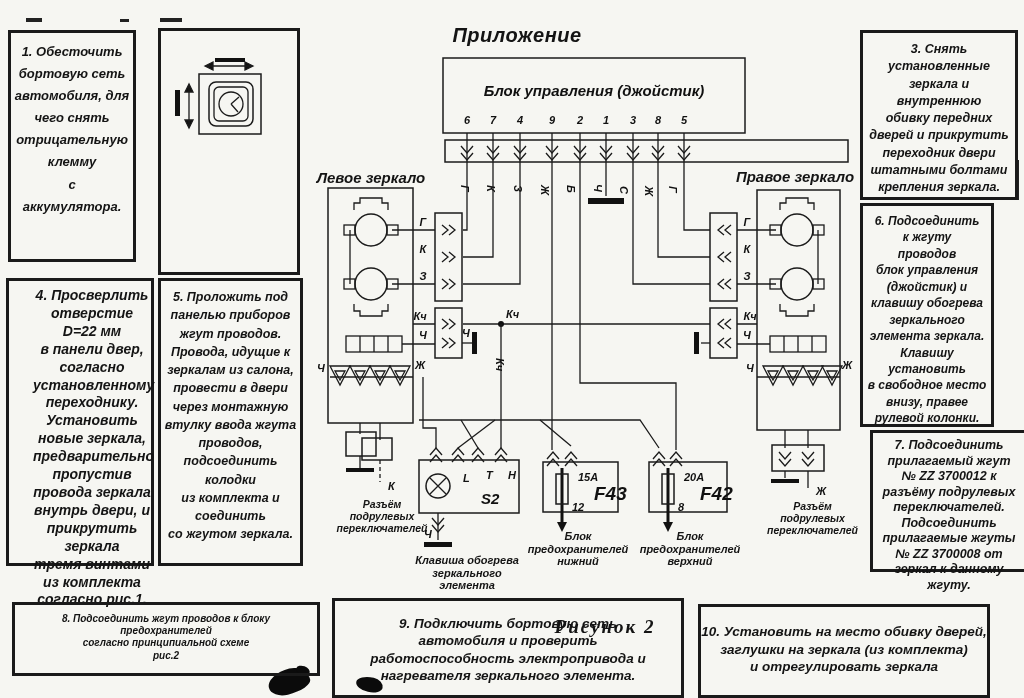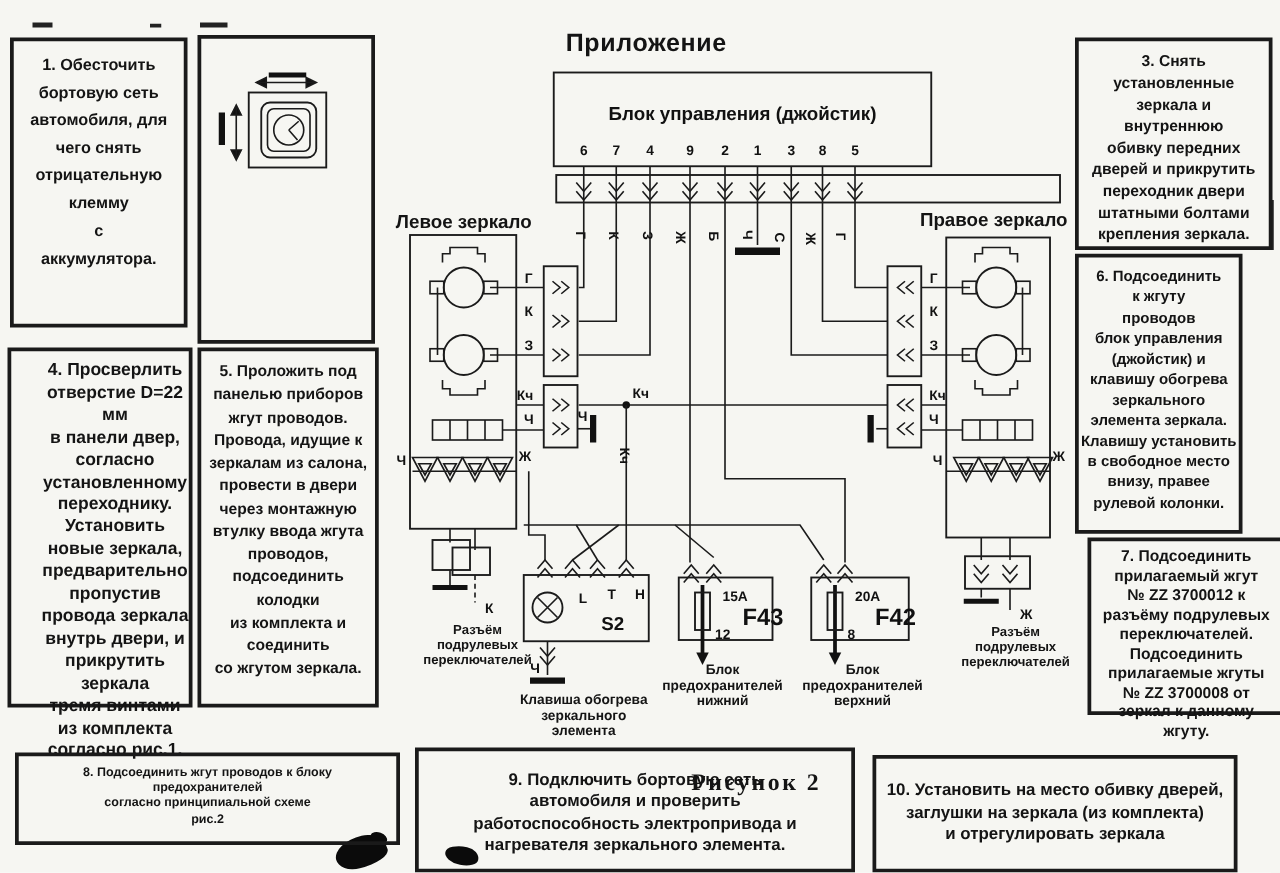--- a/index.html
+++ b/index.html
@@ -1,21 +1,21 @@
 <!DOCTYPE html>
 <html><head>
 <meta charset="utf-8">
 <style>
   html,body{margin:0;padding:0;}
   .page{position:relative;width:1024px;height:698px;background:#f6f6f2;
-        font-family:"Liberation Sans",sans-serif;color:#141414;overflow:hidden;}
+        font-family:"Liberation Sans",sans-serif;color:#141414;overflow:hidden;font-style:italic;}
   .instr{position:absolute;border:3px solid #1a1a1a;font-weight:700;text-align:center;
          white-space:pre-line;box-sizing:border-box;background:transparent;}
   .cap{position:absolute;font-weight:700;text-align:center;white-space:pre-line;line-height:1.15;}
-  .b1{left:8px;top:30px;width:142px;height:232px;font-size:13px;line-height:1.7;padding-top:8px;}
+  .b1{left:8px;top:30px;width:128px;height:232px;font-size:13px;line-height:1.7;padding-top:8px;}
   .b2{left:158px;top:28px;width:142px;height:247px;font-size:12.4px;line-height:1.34;padding-top:6px;}
   .b3{left:860px;top:30px;width:158px;height:170px;font-size:12.5px;line-height:1.38;padding-top:8px;}
   .b4{left:6px;top:278px;width:148px;height:288px;font-size:14px;line-height:1.28;padding-top:6px;padding-left:24px;}
   .b5{left:158px;top:278px;width:145px;height:288px;font-size:12.5px;line-height:1.46;padding-top:7px;}
   .b6{left:860px;top:203px;width:134px;height:224px;font-size:12px;line-height:1.37;padding-top:7px;}
   .b7{left:870px;top:430px;width:158px;height:142px;font-size:12.5px;line-height:1.24;padding-top:5px;}
   .b8{left:12px;top:602px;width:308px;height:74px;font-size:10px;line-height:1.22;padding-top:8px;}
   .b9{left:332px;top:598px;width:352px;height:100px;font-size:13.5px;line-height:1.28;padding-top:14px;}
   .b10{left:698px;top:604px;width:292px;height:94px;font-size:13.5px;line-height:1.3;padding-top:16px;}
   .title{position:absolute;left:437px;top:24px;width:160px;text-align:center;

